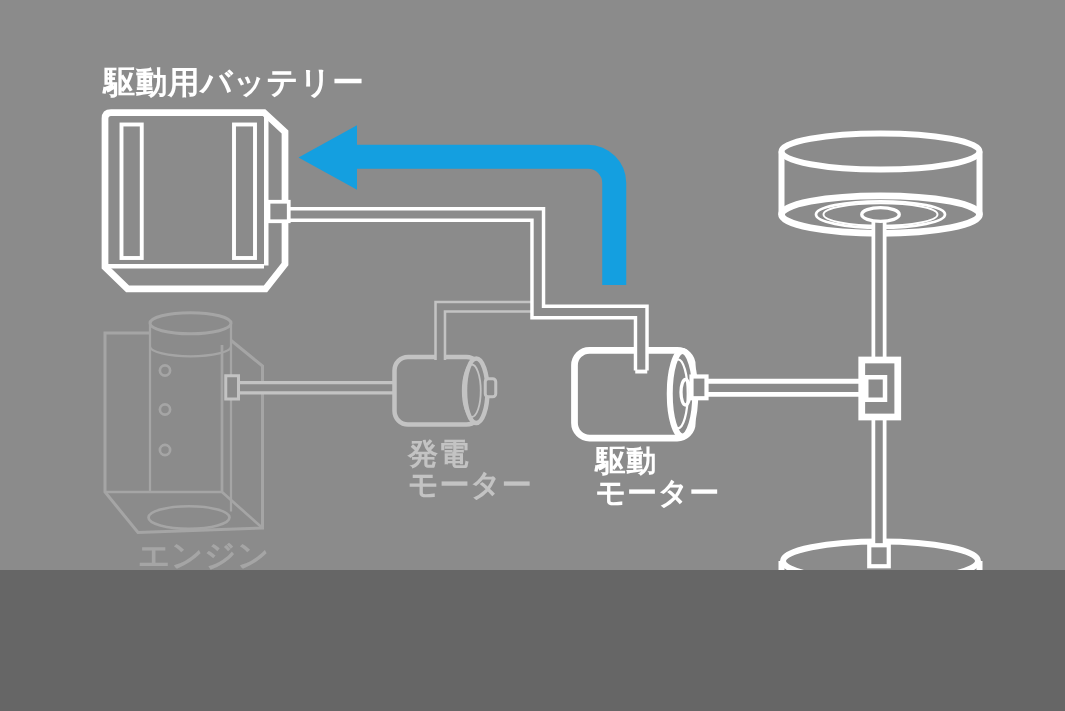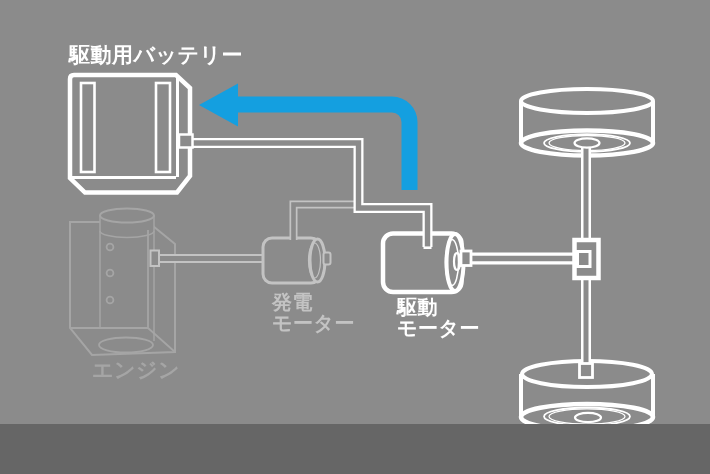--- a/index.html
+++ b/index.html
@@ -4,21 +4,21 @@
 <style>
   :root{
     --bg:#8b8b8b;
     --line-white:#ffffff;
     --line-generator:#c3c3c3;
     --line-engine:#a5a5a5;
     --arrow-blue:#149fe0;
   }
   html,body{margin:0;padding:0;background:#666;}
   .stage{
-    width:710px;height:424px;
+    width:710px;height:380px;
     background:var(--bg);
     position:relative;overflow:hidden;
   }
   svg{display:block;}
   .w{stroke:var(--line-white);}
   .g{stroke:var(--line-generator);}
   .e{stroke:var(--line-engine);}
   .bgln{stroke:var(--bg);}
   .nofill{fill:none;}
   .blue{fill:var(--arrow-blue);stroke:none;}

